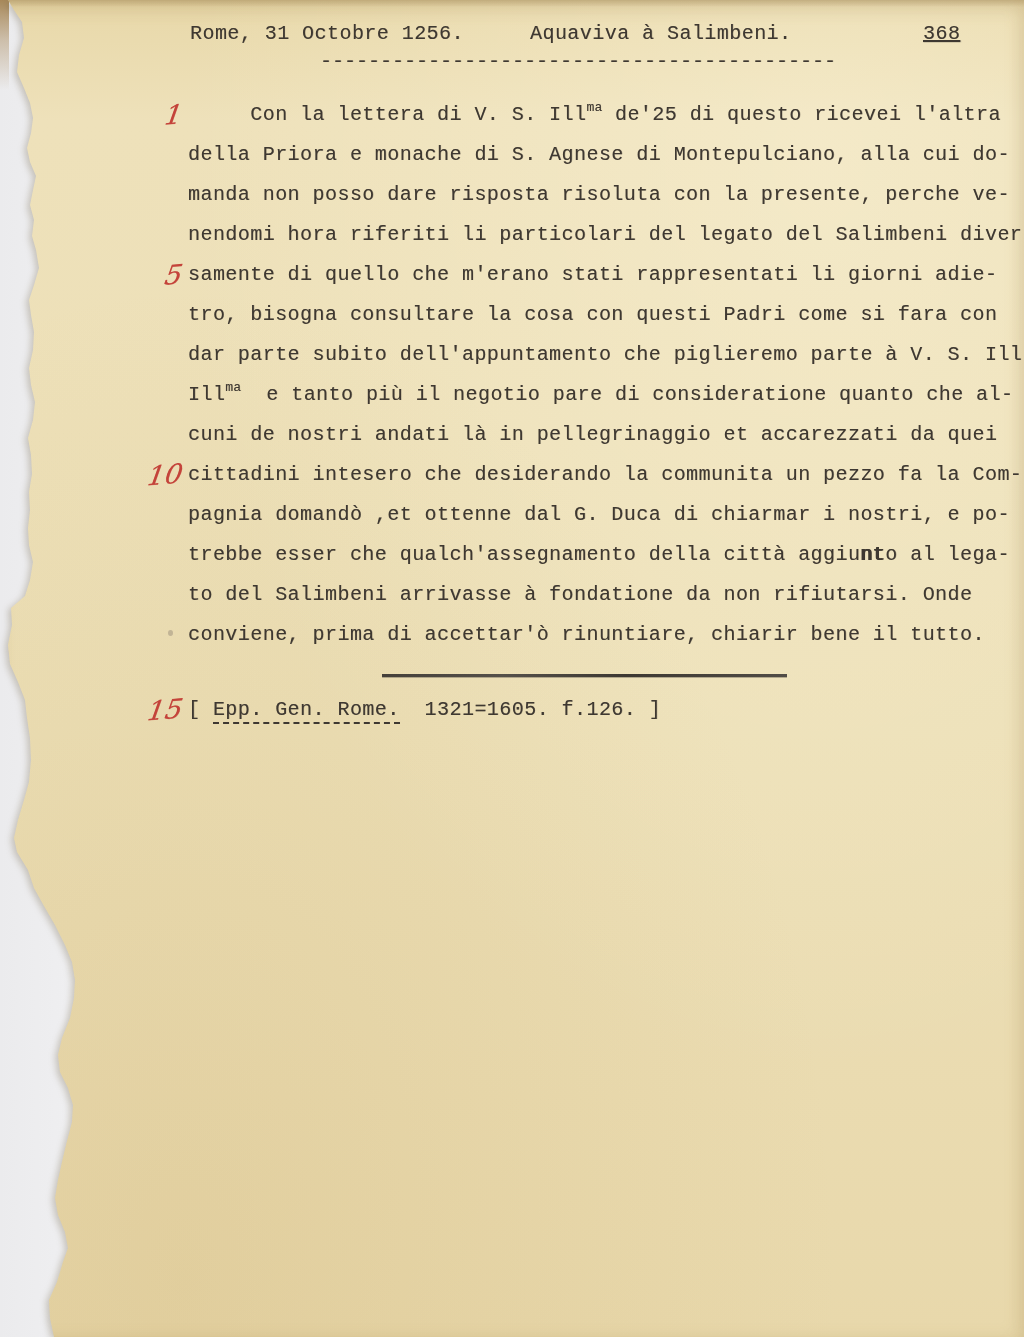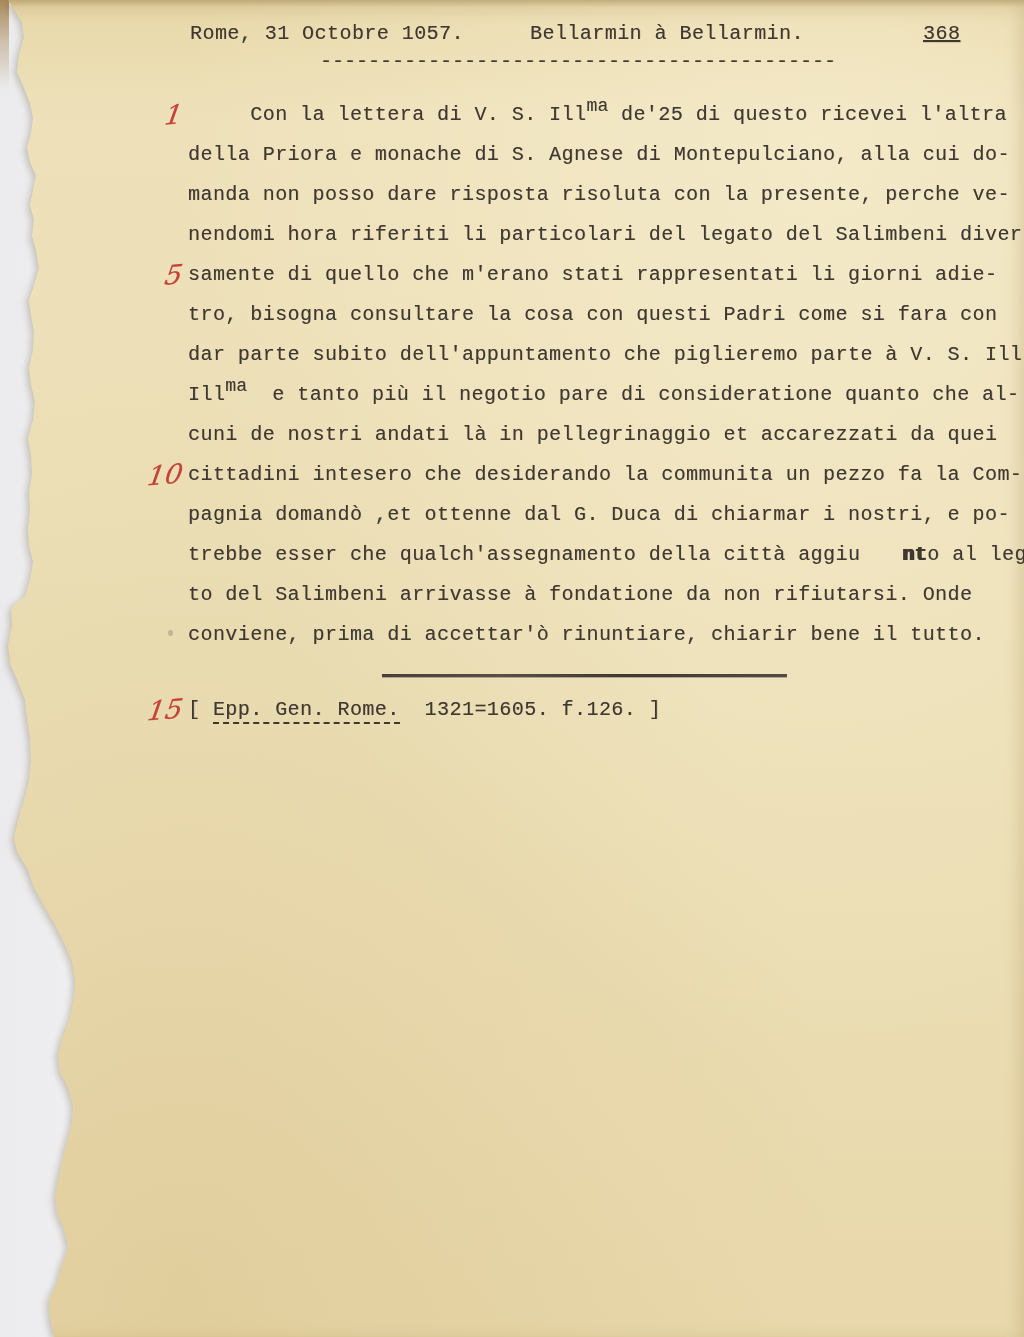--- a/index.html
+++ b/index.html
@@ -64,22 +64,22 @@
   .header-rule{position:absolute;left:320px;top:50px;letter-spacing:0;}
   .body-lines{position:absolute;left:188px;top:95px;width:828px;}
   .tline{position:relative;height:40px;line-height:40px;}
   .marker{
     position:absolute;right:calc(100% + 6px);top:0;line-height:40px;
     font-family:"DejaVu Serif",serif;font-style:italic;
     color:var(--red);font-size:27px;letter-spacing:0;white-space:nowrap;
     transform:skewX(-14deg) rotate(-5deg);
     text-shadow:0.3px 0.3px 0 rgba(196,67,58,0.5);
   }
-  .seg.sup{font-size:18px;position:relative;top:-9px;letter-spacing:0.2px;}
-  .seg.overstrike{font-weight:bold;text-shadow:1px 0 0 currentColor,-0.6px 0 0 currentColor,0.4px 0.4px 0 rgba(62,56,49,0.4);padding-left:42px;}
+  .seg.sup{font-size:13px;position:relative;top:-9px;letter-spacing:0.2px;}
+  .seg.overstrike{font-weight:normal;text-shadow:1px 0 0 currentColor,-0.6px 0 0 currentColor,0.4px 0.4px 0 rgba(62,56,49,0.4);}
   .seg.underline{border-bottom:2.5px dashed currentColor;padding-bottom:1px;}
   .mid-rule{
     position:absolute;left:382px;top:674px;width:405px;height:3px;
     background:linear-gradient(90deg,#45403a 0%,#55504a 30%,#3d3832 60%,#514c46 100%);
     box-shadow:0 1px 0 rgba(69,64,58,0.35);
   }
   .citation-line{position:absolute;left:188px;top:690px;height:40px;line-height:40px;}
   .stray-dot{
     position:absolute;left:168px;top:630px;width:5px;height:6px;border-radius:50%;
     background:rgba(120,110,100,0.35);
@@ -89,22 +89,22 @@
 <body>
 
 <div class="edge-sliver"></div>
 
 <div class="sheet-shadow">
   <div class="paper"></div>
 </div>
 
 <div class="content">
 
-  <span class="typed h-date">Rome, 31 Octobre 1057.</span>
-  <span class="typed h-title">Bellarmin à Bellarmin.</span>
+  <span class="typed h-date">Rome, 31 Octobre 1256.</span>
+  <span class="typed h-title">Aquaviva à Salimbeni.</span>
   <span class="typed h-page">368</span>
   <span class="typed header-rule">-------------------------------------------</span>
 
   <div class="body-lines typed"><div class="tline"><span class="marker">1</span><span class="seg">     Con la lettera di V. S. Ill</span><span class="seg sup">ma</span><span class="seg"> de'25 di questo ricevei l'altra</span></div><div class="tline"><span class="seg">della Priora e monache di S. Agnese di Montepulciano, alla cui do-</span></div><div class="tline"><span class="seg">manda non posso dare risposta risoluta con la presente, perche ve-</span></div><div class="tline"><span class="seg">nendomi hora riferiti li particolari del legato del Salimbeni diver</span></div><div class="tline"><span class="marker">5</span><span class="seg">samente di quello che m'erano stati rappresentati li giorni adie-</span></div><div class="tline"><span class="seg">tro, bisogna consultare la cosa con questi Padri come si fara con</span></div><div class="tline"><span class="seg">dar parte subito dell'appuntamento che piglieremo parte à V. S. Ill</span></div><div class="tline"><span class="seg">Ill</span><span class="seg sup">ma</span><span class="seg">  e tanto più il negotio pare di consideratione quanto che al-</span></div><div class="tline"><span class="seg">cuni de nostri andati là in pellegrinaggio et accarezzati da quei</span></div><div class="tline"><span class="marker">10</span><span class="seg">cittadini intesero che desiderando la communita un pezzo fa la Com-</span></div><div class="tline"><span class="seg">pagnia domandò ,et ottenne dal G. Duca di chiarmar i nostri, e po-</span></div><div class="tline"><span class="seg">trebbe esser che qualch'assegnamento della città aggiu</span><span class="seg overstrike">nt</span><span class="seg">o al lega-</span></div><div class="tline"><span class="seg">to del Salimbeni arrivasse à fondatione da non rifiutarsi. Onde</span></div><div class="tline"><span class="seg">conviene, prima di accettar'ò rinuntiare, chiarir bene il tutto.</span></div></div>
 
   <div class="mid-rule"></div>
   <div class="stray-dot"></div>
 
   <div class="citation-line typed"><span class="marker">15</span><span class="seg">[ </span><span class="seg underline">Epp. Gen. Rome.</span><span class="seg">  1321=1605. f.126. ]</span></div>
 

